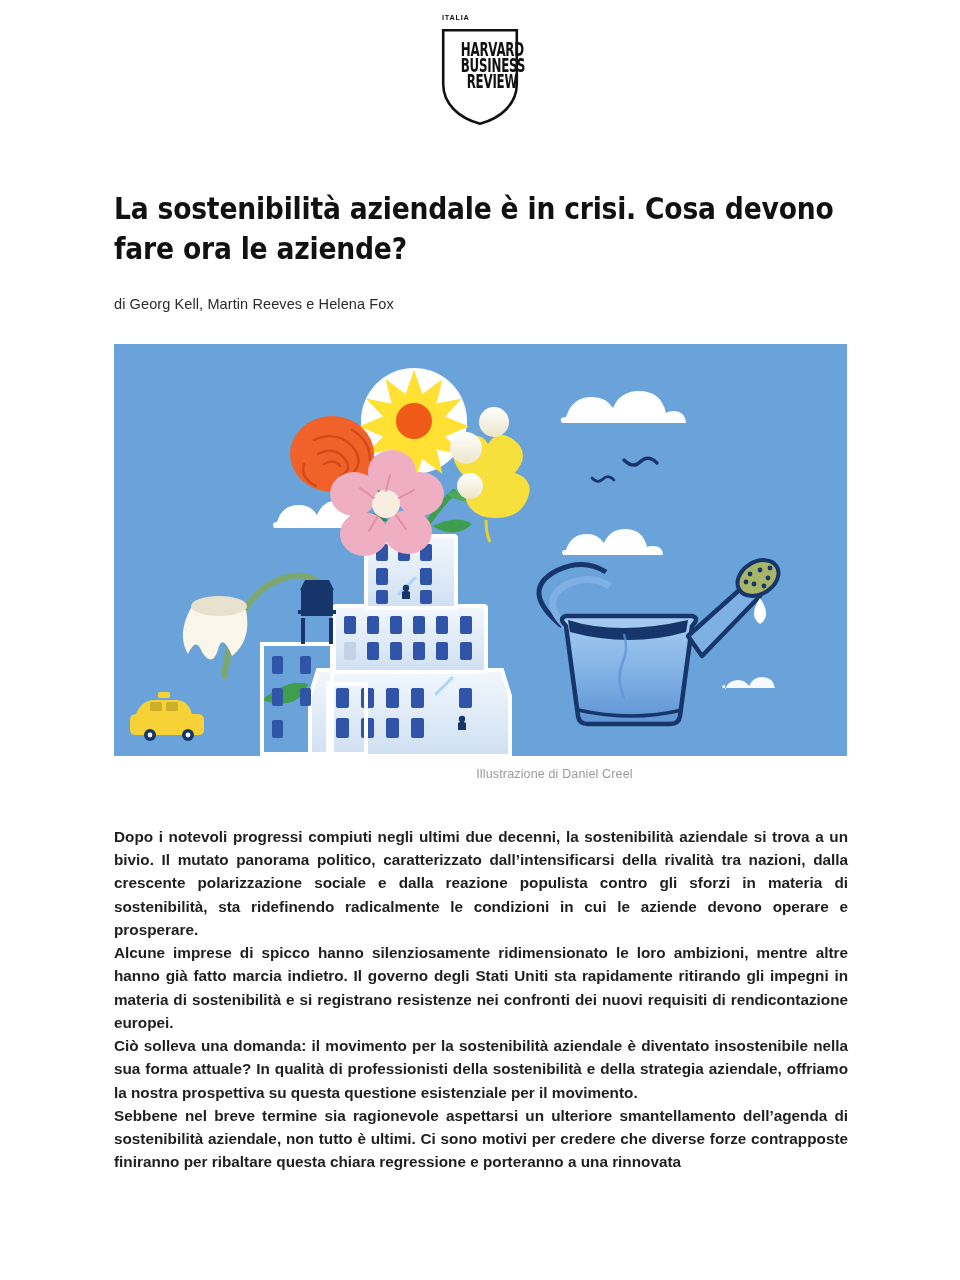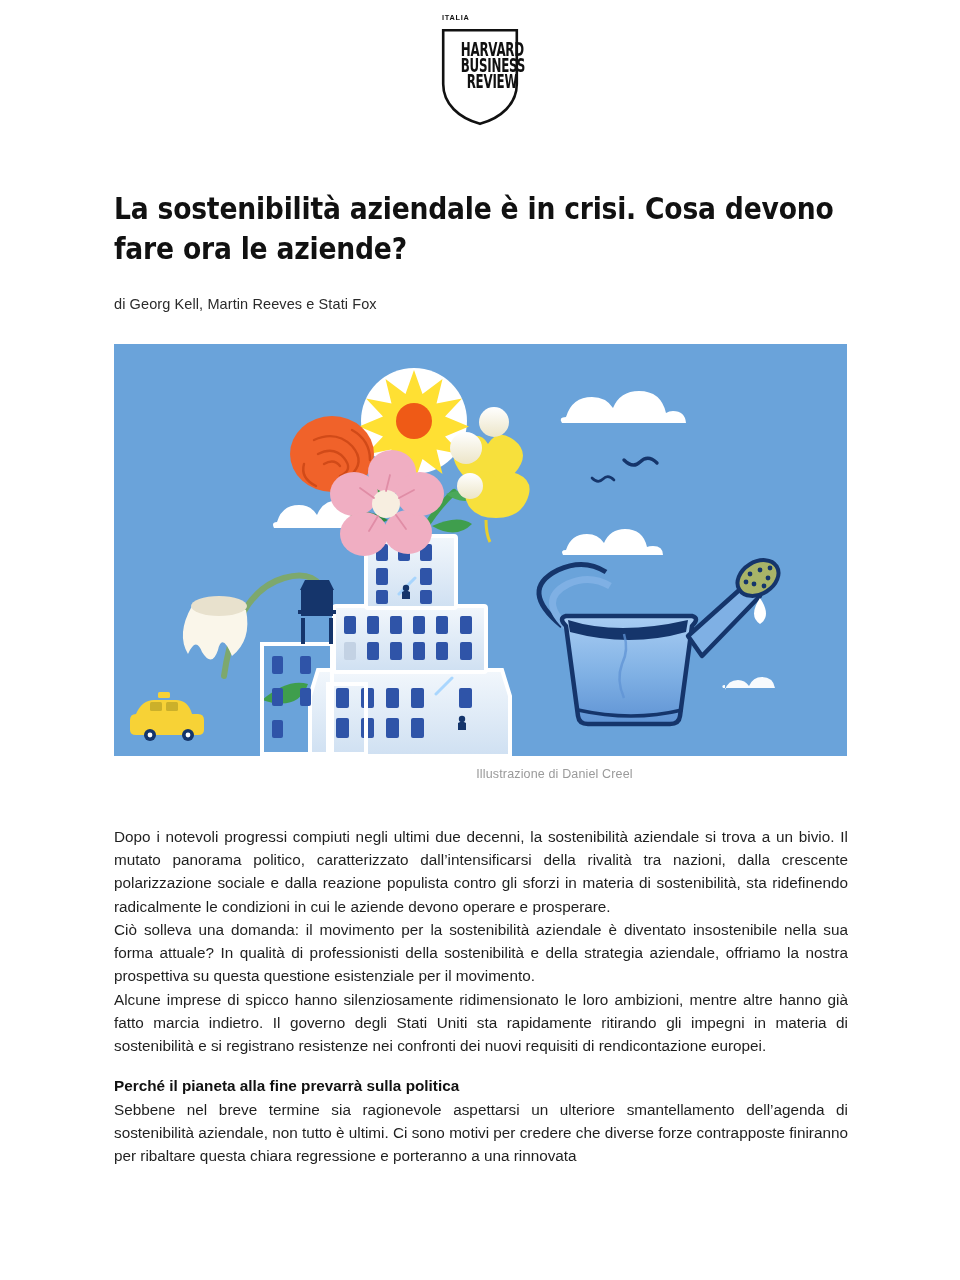--- a/index.html
+++ b/index.html
@@ -112,20 +112,21 @@
   
   .body-copy {
     margin-top: 44px;
     font-size: 15.3px;
     line-height: 1.52;
     color: #1f1f1f;
     text-align: justify;
   }
   .body-copy p {
     margin: 0;
+    font-weight: bold;
   }
   .subhead {
     font-weight: 700;
     margin-top: 17px !important;
     text-align: left;
     color: #111;
     font-size: 15.3px;
   }
 </style>
 </head>
@@ -142,21 +143,21 @@
       <span>BUSINESS</span>
       <span>REVIEW</span>
     </div>
   </div>
 </div>
 
 <div class="article">
 
   <h1 class="headline">La sostenibilità aziendale è in crisi. Cosa devono fare ora le aziende?</h1>
 
-  <div class="byline">di Georg Kell, Martin Reeves e Stati Fox</div>
+  <div class="byline">di Georg Kell, Martin Reeves e Helena Fox</div>
 
   <div class="hero-wrap">
     <div class="hero">
       <svg width="733" height="412" viewBox="0 0 733 412">
         <defs>
           <linearGradient id="canGrad" x1="0" y1="0" x2="0" y2="1">
             <stop offset="0%" stop-color="#a9cdf3"></stop>
             <stop offset="55%" stop-color="#7fb0e4"></stop>
             <stop offset="100%" stop-color="#5f93d4"></stop>
           </linearGradient>
@@ -383,19 +384,18 @@
           <circle cx="74" cy="391" r="2.4" fill="#ffffff"></circle>
         </g>
 
       </svg>
     </div>
     <div class="hero-caption">Illustrazione di Daniel Creel</div>
   </div>
 
   <div class="body-copy">
     <p>Dopo i notevoli progressi compiuti negli ultimi due decenni, la sostenibilità aziendale si trova a un bivio. Il mutato panorama politico, caratterizzato dall’intensificarsi della rivalità tra nazioni, dalla crescente polarizzazione sociale e dalla reazione populista contro gli sforzi in materia di sostenibilità, sta ridefinendo radicalmente le condizioni in cui le aziende devono operare e prosperare.</p>
+    <p>Alcune imprese di spicco hanno silenziosamente ridimensionato le loro ambizioni, mentre altre hanno già fatto marcia indietro. Il governo degli Stati Uniti sta rapidamente ritirando gli impegni in materia di sostenibilità e si registrano resistenze nei confronti dei nuovi requisiti di rendicontazione europei.</p>
     <p>Ciò solleva una domanda: il movimento per la sostenibilità aziendale è diventato insostenibile nella sua forma attuale? In qualità di professionisti della sostenibilità e della strategia aziendale, offriamo la nostra prospettiva su questa questione esistenziale per il movimento.</p>
-    <p>Alcune imprese di spicco hanno silenziosamente ridimensionato le loro ambizioni, mentre altre hanno già fatto marcia indietro. Il governo degli Stati Uniti sta rapidamente ritirando gli impegni in materia di sostenibilità e si registrano resistenze nei confronti dei nuovi requisiti di rendicontazione europei.</p>
-    <p class="subhead">Perché il pianeta alla fine prevarrà sulla politica</p>
     <p>Sebbene nel breve termine sia ragionevole aspettarsi un ulteriore smantellamento dell’agenda di sostenibilità aziendale, non tutto è ultimi. Ci sono motivi per credere che diverse forze contrapposte finiranno per ribaltare questa chiara regressione e porteranno a una rinnovata</p>
   </div>
 
 </div>
 
 </body></html>

